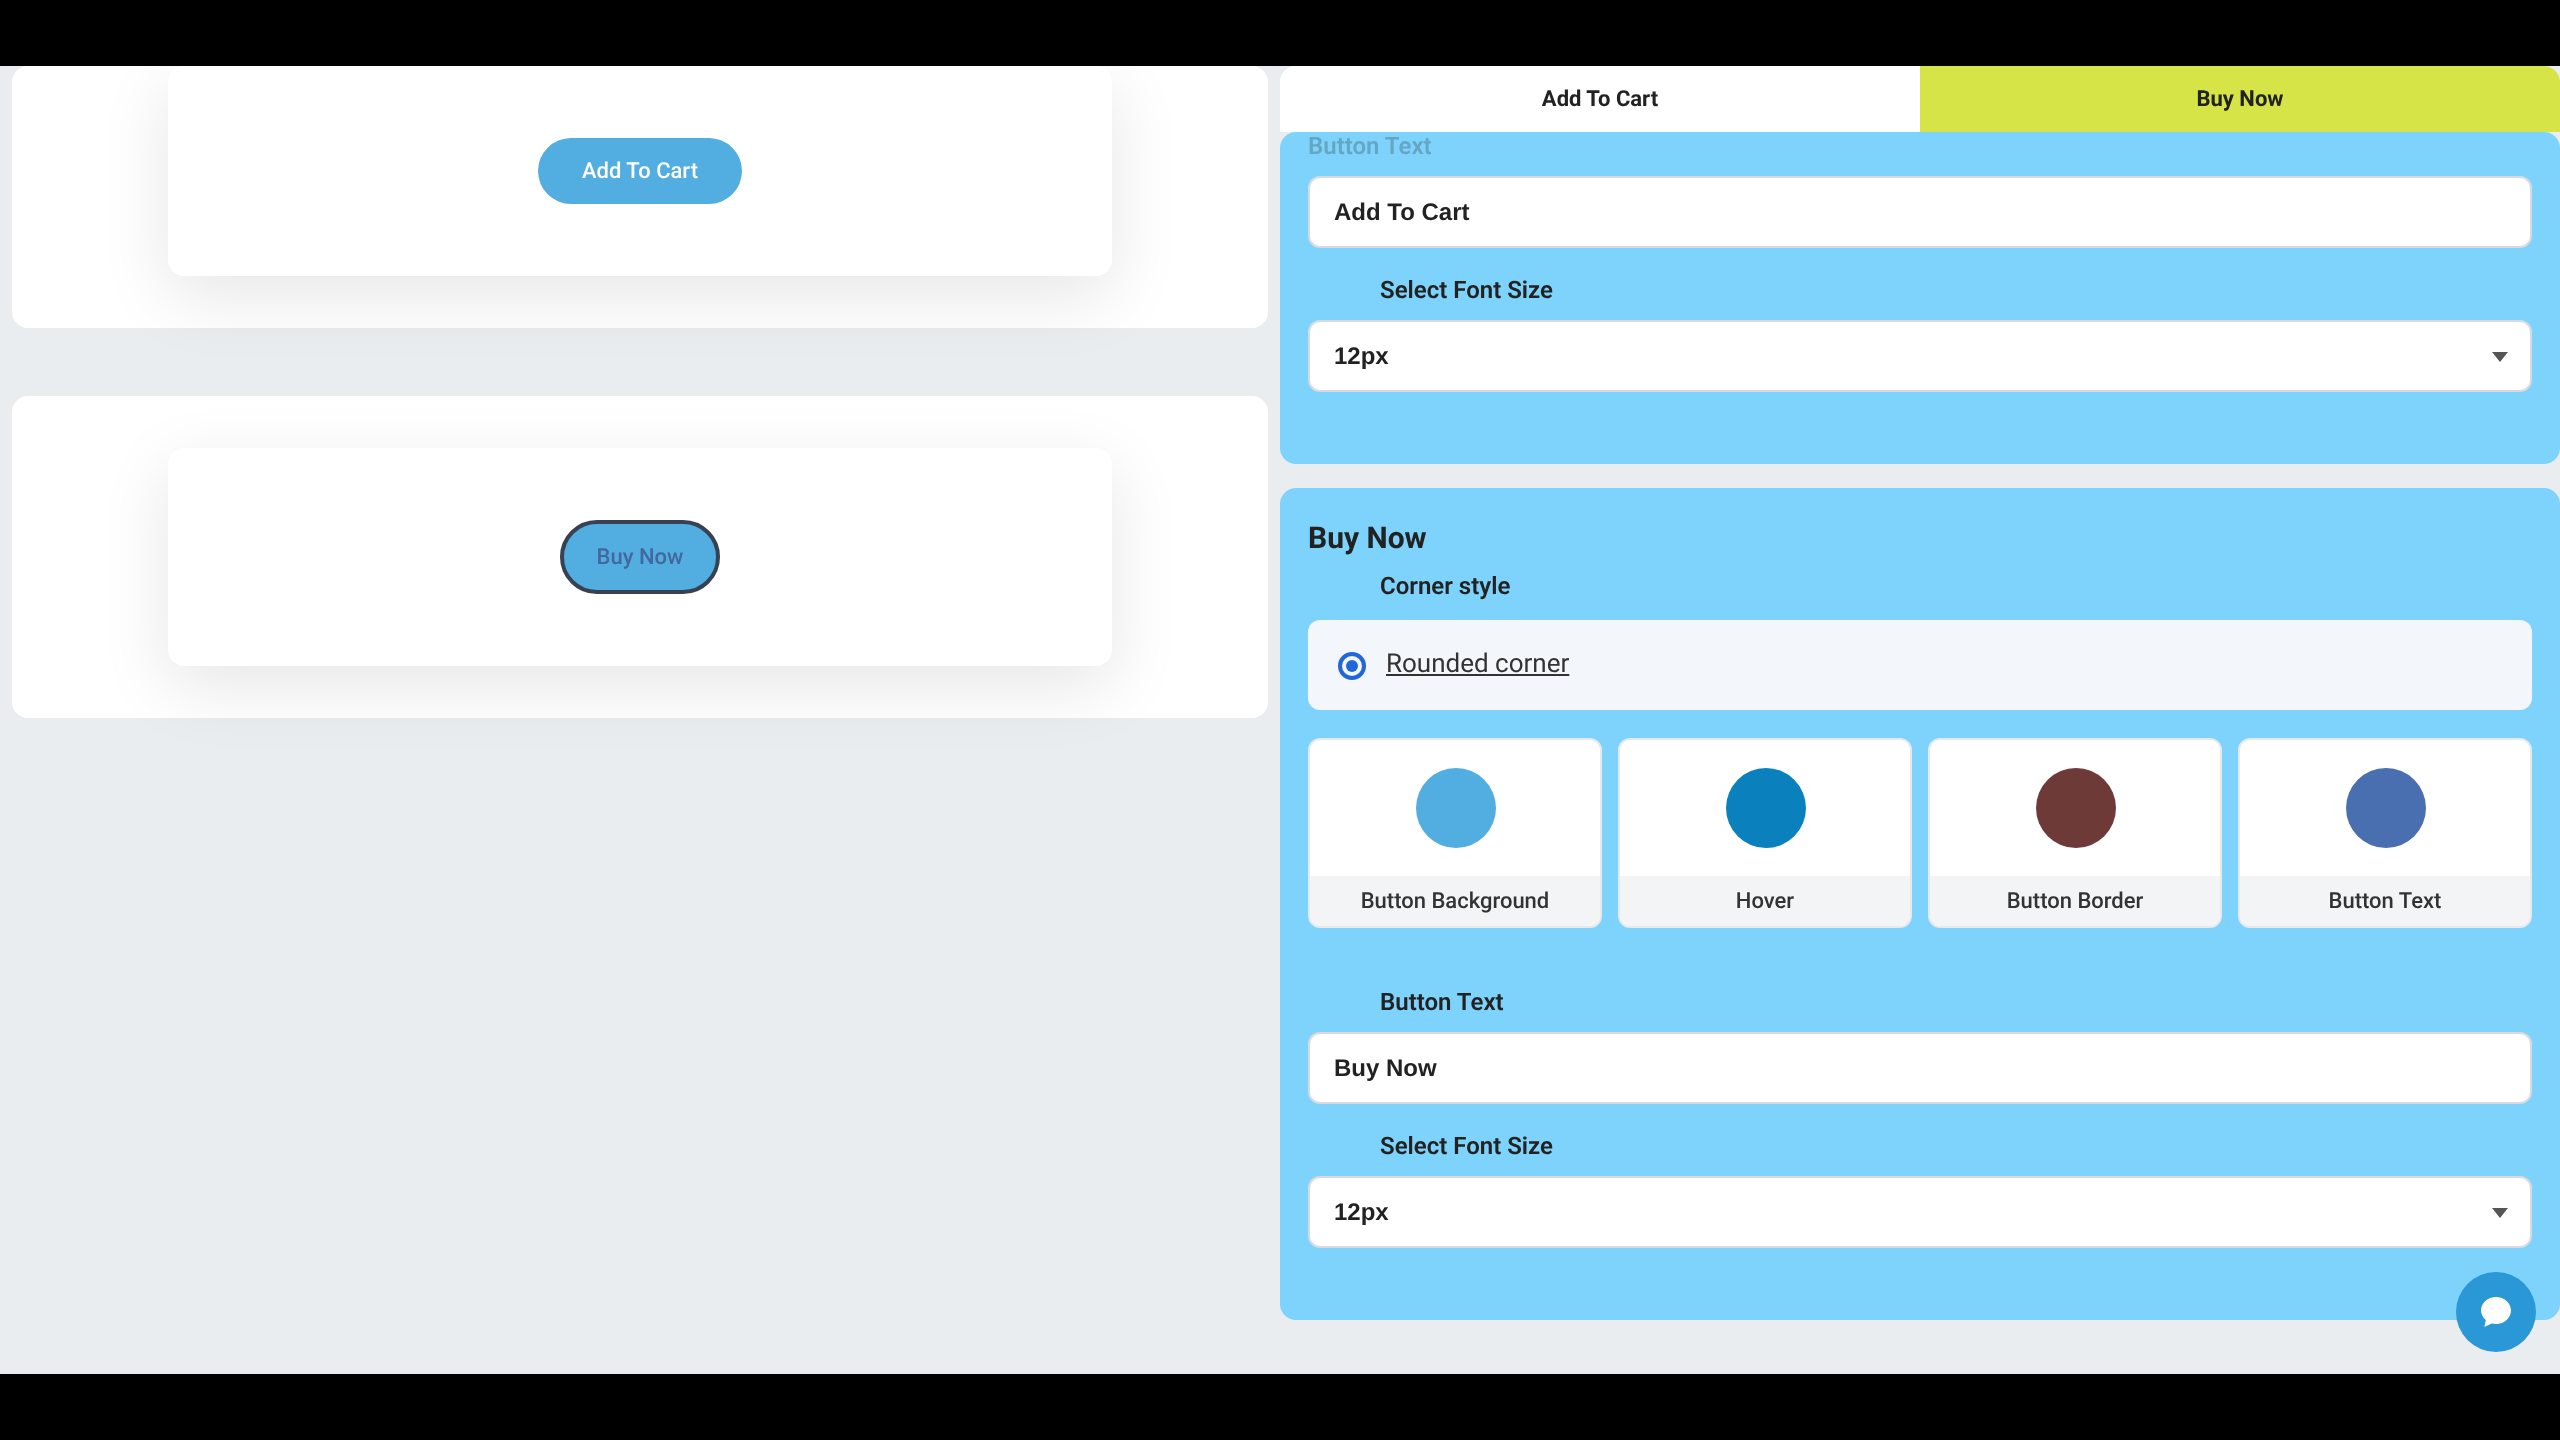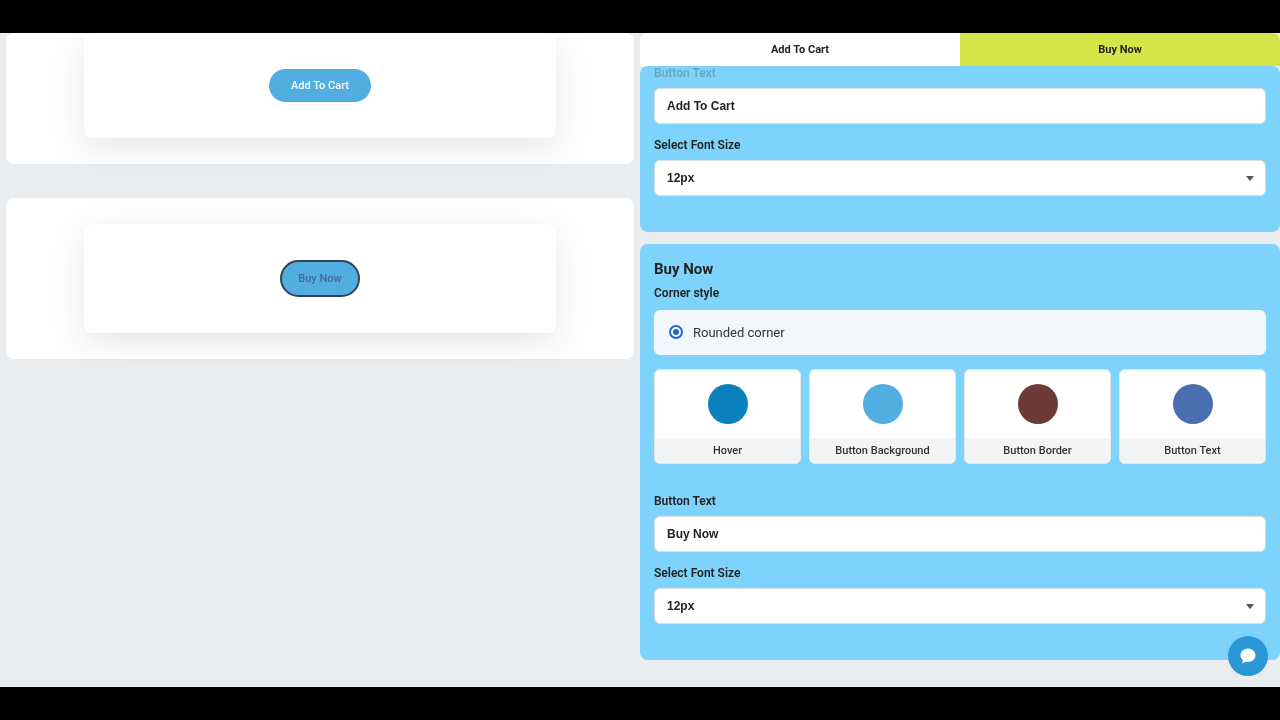--- a/index.html
+++ b/index.html
@@ -53,41 +53,42 @@
 .tab.active { background: #d6e447; }
 .panel {
   background: #7dd3fc; border-radius: 8px; margin: 0 0 12px 0;
   padding: 0 14px 36px;
 }
 .panel:first-of-type { border-top-left-radius: 0; border-top-right-radius: 0; padding-top: 0; }
 .section-title {
   font-size: 15px; font-weight: 700; color: #222; padding-top: 16px;
 }
 .field-label {
-  font-size: 12px; font-weight: 600; color: #222; margin-top: 14px;
+  font-size: 12px; font-weight: 600; color: #222; margin-top: 14px; margin-left: 36px;
 }
 .field-label.small { font-size: 12px; font-weight:600; margin-top: 8px;}
 .input, .select {
   width: 100%; border: 1px solid #d7dbdf; border-radius: 6px;
   font-size: 12px; font-weight: 600; color: #222;
   padding: 10px 12px; margin-top: 8px; background: #fff;
   appearance: none; -webkit-appearance: none;
 }
 .select-wrap { position: relative; }
 .select-wrap::after {
   content: ""; position: absolute; right: 12px; top: 50%; margin-top: 2px;
   width: 0; height: 0; border-left: 4px solid transparent;
   border-right: 4px solid transparent; border-top: 5px solid #555;
   pointer-events: none;
 }
 .radio-row { display: flex; gap: 8px; margin-top: 10px; }
 .radio-opt {
-  flex: 1; display: flex; gap: 10px;
+  flex: 1; display: flex; align-items: center; gap: 10px;
   padding: 14px 14px; border-radius: 6px; font-size: 13px; color: #333;
   border: 1px solid transparent;
+  text-decoration: underline;
 }
 .radio-opt.selected { background: #f3f6fb; }
 .radio-opt.unselected { border: 1px solid #e6e9ec; }
 .radio-circle {
   width: 14px; height: 14px; border-radius: 50%; border: 2px solid #888;
   display: flex; align-items: center; justify-content: center; flex-shrink: 0;
 }
 .radio-circle.on { border-color: #2267d8; }
 .radio-circle.on::after {
   content: ""; width: 6px; height: 6px; border-radius: 50%; background: #2267d8;
@@ -154,26 +155,26 @@
       <div class="radio-row">
         <div class="radio-opt selected">
           <span class="radio-circle on"></span>
           <span>Rounded corner</span>
         </div>
       </div>
 
 
       <div class="swatches">
         <div class="swatch-card">
+          <div class="swatch-circle" style="background:#52ade0"></div>
+          <div class="swatch-label">Button Background</div>
+        </div>
+        <div class="swatch-card">
           <div class="swatch-circle" style="background:#0a81bd"></div>
           <div class="swatch-label">Hover</div>
-        </div>
-        <div class="swatch-card">
-          <div class="swatch-circle" style="background:#52ade0"></div>
-          <div class="swatch-label">Button Background</div>
         </div>
         <div class="swatch-card">
           <div class="swatch-circle" style="background:#6e3a38"></div>
           <div class="swatch-label">Button Border</div>
         </div>
         <div class="swatch-card">
           <div class="swatch-circle" style="background:#4a6fb0"></div>
           <div class="swatch-label">Button Text</div>
         </div>
       </div>

